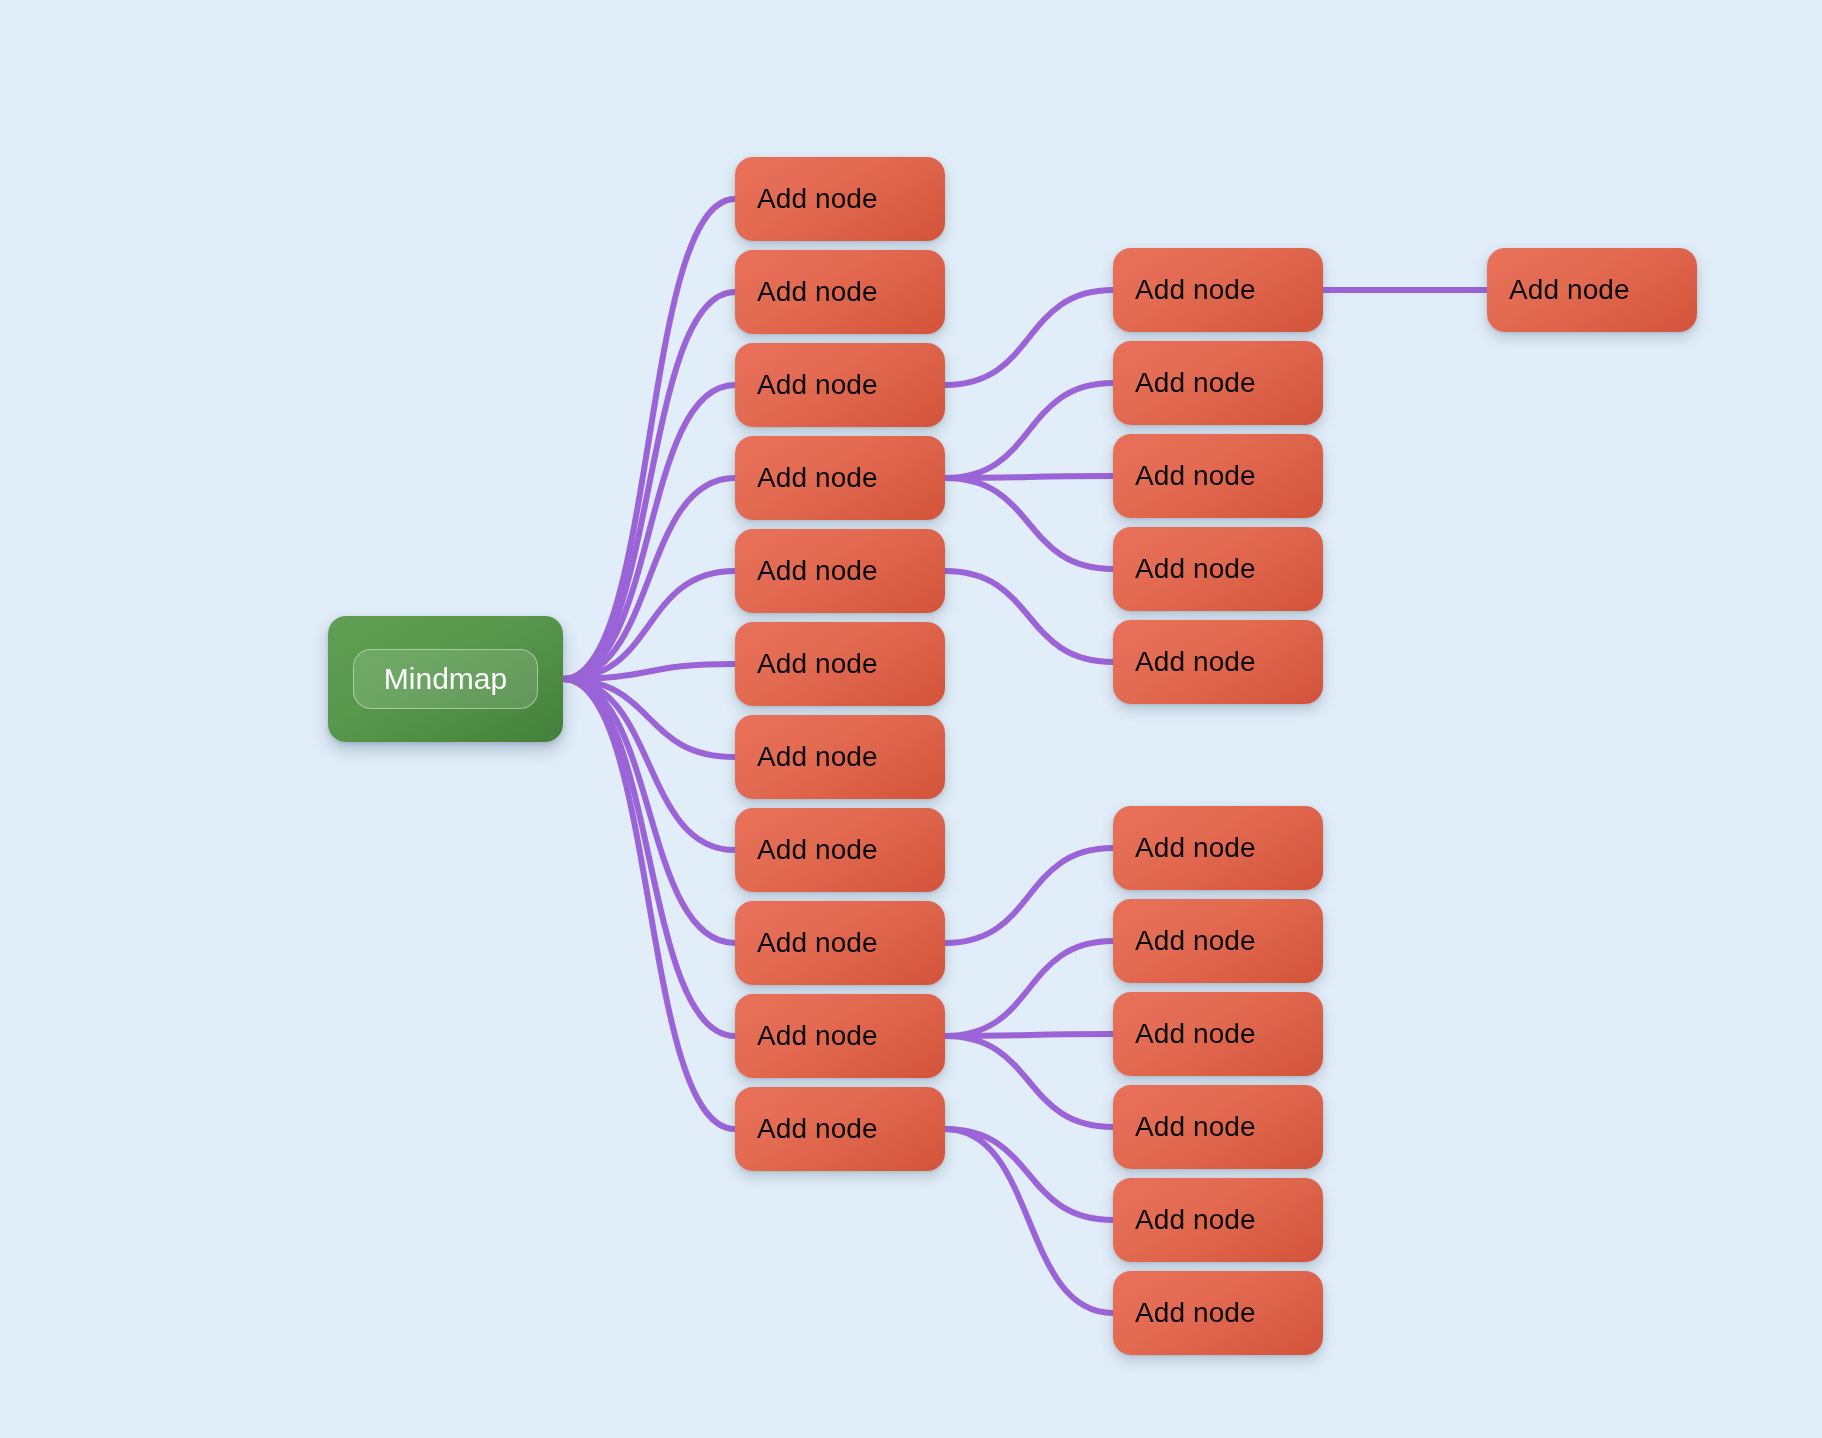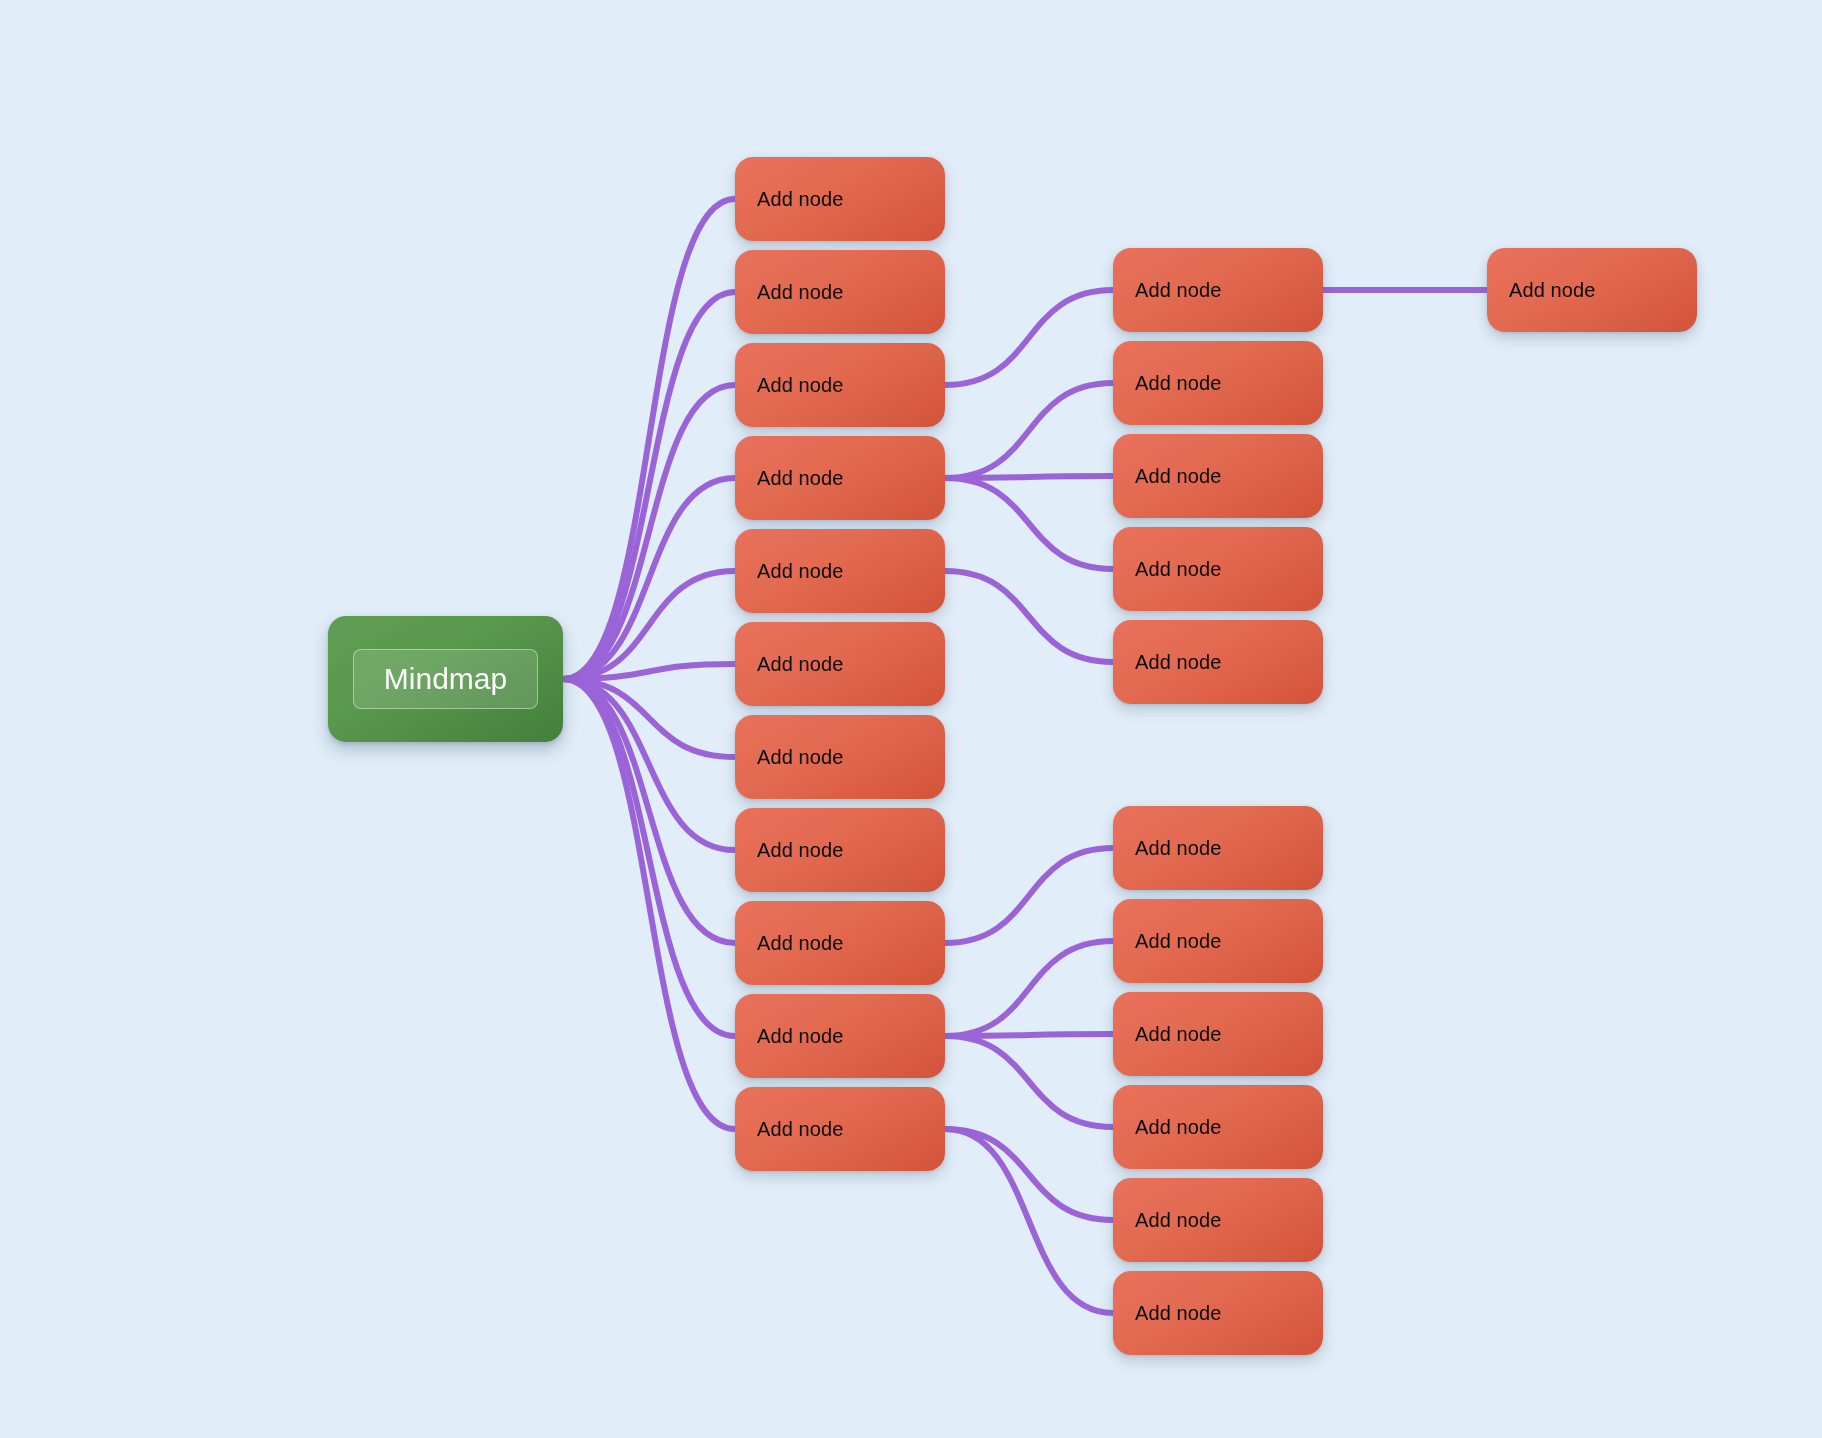--- a/index.html
+++ b/index.html
@@ -37,38 +37,38 @@
     box-shadow: 0 6px 13px rgba(70,95,120,0.26),
                 0 1px 3px rgba(70,95,120,0.18);
     cursor: pointer;
   }
   .node-leaf {
     background: linear-gradient(150deg, #e9705a 0%, #e36b52 38%, #d2543a 100%);
     color: #0a0a0a;
     padding-left: 22px;
   }
   .node-label {
-    font-size: 20px;
+    font-size: 28px;
     line-height: 1;
     letter-spacing: 0.1px;
     white-space: nowrap;
     font-weight: 400;
     text-align: right;
   }
   .node-root {
     background: linear-gradient(150deg, #5f9e53 0%, #59994e 40%, #43803a 100%);
     justify-content: center;
     box-shadow: 0 8px 16px rgba(60,90,115,0.30),
                 0 2px 4px rgba(60,90,115,0.18);
   }
   .root-inner {
     box-sizing: border-box;
     border: 1px solid rgba(255,255,255,0.42);
     background: rgba(255,255,255,0.13);
-    border-radius: 8px;
+    border-radius: 18px;
     padding: 14px 30px;
     display: flex;
     align-items: center;
     justify-content: center;
   }
   .root-label {
     color: #ffffff;
     font-size: 30px;
     line-height: 1;
     white-space: nowrap;

